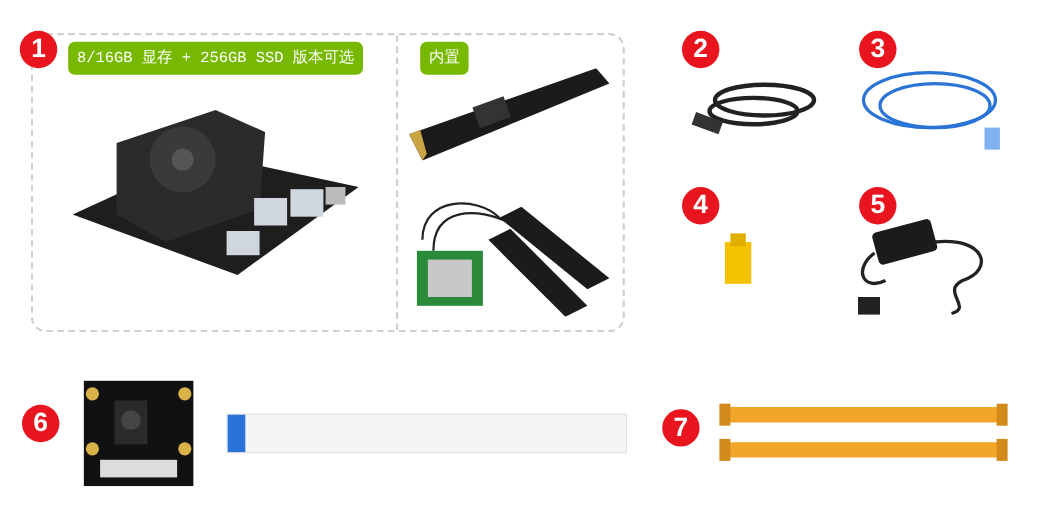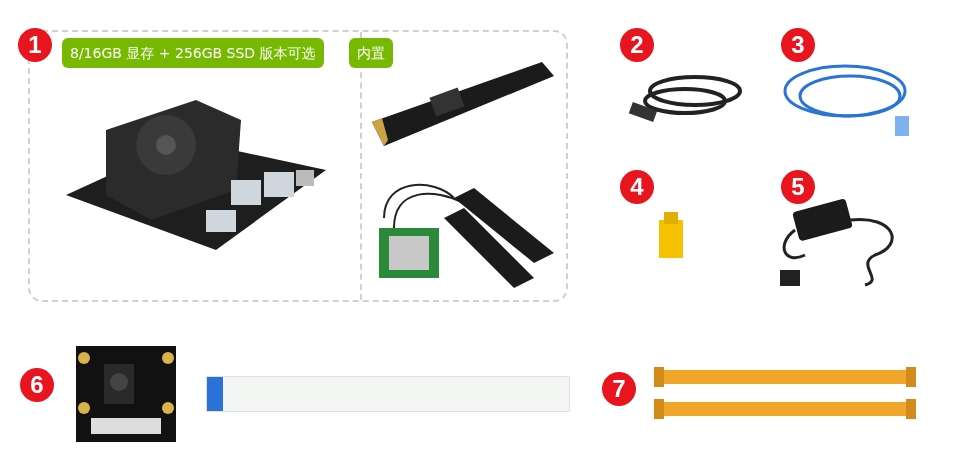--- a/index.html
+++ b/index.html
@@ -1,39 +1,39 @@
 <!DOCTYPE html>
 <html><head>
 <meta charset="utf-8">
 <style>
   html,body{margin:0;padding:0;background:#fff;}
   body{width:960px;height:468px;position:relative;overflow:hidden;font-family:"DejaVu Sans",sans-serif;}
   .abs{position:absolute;}
   .badge{position:absolute;width:34px;height:34px;border-radius:50%;background:#e8141e;color:#fff;font-family:"Liberation Sans",sans-serif;font-weight:bold;font-size:24px;text-align:center;line-height:34px;}
   .dash-box{position:absolute;left:28px;top:30px;width:540px;height:272px;border:2px dashed #d0d0d0;border-radius:14px;box-sizing:border-box;}
   .dash-div{position:absolute;left:360px;top:32px;height:268px;border-left:2px dashed #d0d0d0;}
-  .tag{position:absolute;height:30px;background:#76b900;color:#fff;border-radius:6px;font-size:14px;line-height:30px;padding:0 8px;white-space:nowrap;}
+  .tag{position:absolute;height:30px;background:#76b900;color:#fff;border-radius:6px;font-size:14px;line-height:30px;padding:0 8px;white-space:nowrap;font-family:Liberation Mono, monospace;}
   
   .board{position:absolute;left:66px;top:100px;width:260px;height:160px;}
   .ssd{position:absolute;left:372px;top:62px;width:182px;height:84px;}
   .wifi{position:absolute;left:374px;top:178px;width:180px;height:110px;}
   .ribbon{position:absolute;left:206px;top:376px;width:362px;height:34px;background:#f4f6f4;border:1px solid #e0e0e0;}
   .ribbon-tab{position:absolute;left:0;top:0;width:16px;height:34px;background:#2a72d8;}
   .flex{position:absolute;height:14px;background:#f1a62a;border-radius:2px;}
   .flex .end{position:absolute;top:-3px;width:10px;height:20px;background:#d28a1a;}
 </style>
 </head>
 <body>
 
 <div class="dash-box"></div>
 <div class="dash-div"></div>
 
 <div class="badge" style="left:18px;top:28px;">1</div>
 <div class="tag" style="left:62px;top:38px;">8/16GB 显存 + 256GB SSD 版本可选</div>
-<div class="tag" style="left:349px;top:38px;">内置</div>
+<div class="tag" style="left:382px;top:38px;">内置</div>
 
 <svg class="board" viewBox="0 0 260 160">
   <polygon points="0,95 120,40 260,70 150,150" fill="#1e1e1e"></polygon>
   <polygon points="40,30 130,0 175,20 170,90 85,120 40,95" fill="#2b2b2b"></polygon>
   <circle cx="100" cy="45" r="30" fill="#3a3a3a"></circle>
   <circle cx="100" cy="45" r="10" fill="#555"></circle>
   <rect x="165" y="80" width="30" height="25" fill="#cfd6de"></rect>
   <rect x="198" y="72" width="30" height="25" fill="#cfd6de"></rect>
   <rect x="140" y="110" width="30" height="22" fill="#cfd6de"></rect>
   <rect x="230" y="70" width="18" height="16" fill="#bbb"></rect>

